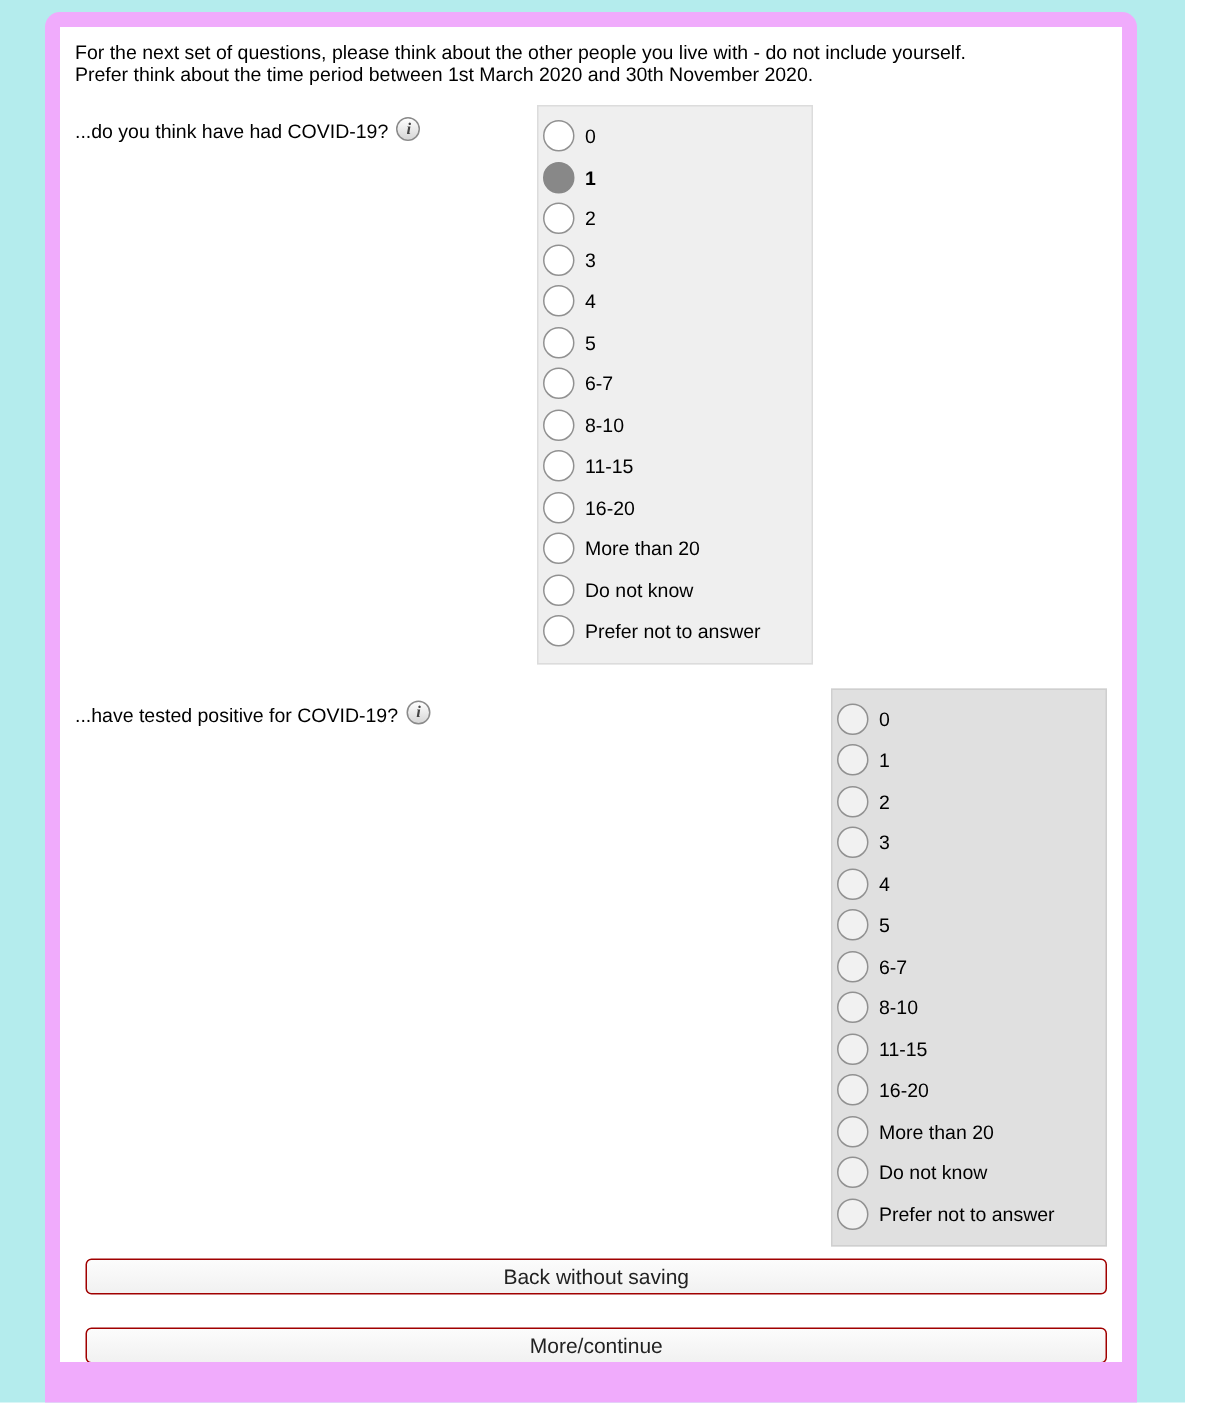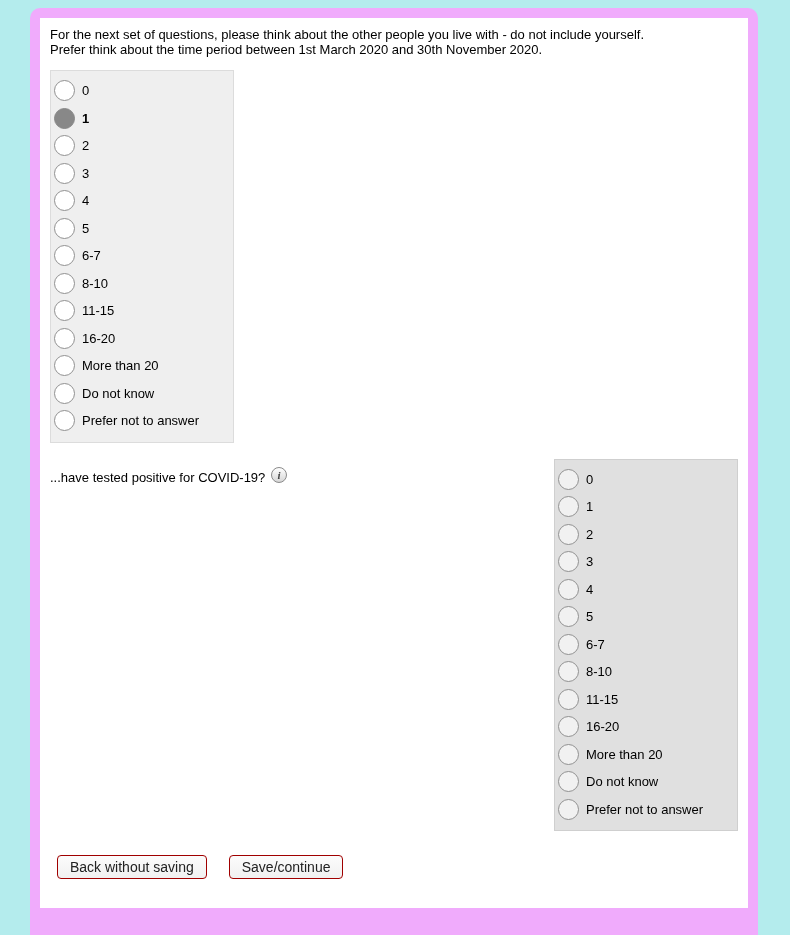--- a/index.html
+++ b/index.html
@@ -120,24 +120,25 @@
   .radio.selected {
     background: #888888;
     border-color: #888888;
   }
   .opt-label {
     margin-left: 7px;
     font-size: 13px;
   }
   .opt-label.bold { font-weight: bold; }
   .btn-row {
-    margin-top: 24px;
+    margin-top: 8px;
     display: flex;
     gap: 22px;
     padding-left: 7px;
+    flex-direction: column;
   }
   .btn {
     box-sizing: border-box;
     height: 24px;
     padding: 2px 12px 3px 12px;
     font-family: "Liberation Sans", sans-serif;
     font-size: 14px;
     color: #222;
     background: linear-gradient(#fcfcfc, #f1f1f1);
     border: 1px solid #a00000;
@@ -165,20 +166,21 @@
 <div class="scroll-strip"></div>
 
 <div class="outer-panel">
   <div class="content">
 
     <p class="intro"><span>For the next set of questions, please think about the other people you live with - do not include yourself.</span><br>
       <span>Prefer think about the time period </span><b>between 1st March 2020 and 30th November 2020.</b></p>
 
 
     <div class="question-row">
+      <div class="q-label"><span>...do you think have had COVID-19?</span> <span class="info-icon">i</span></div>
       <div class="options box-light">
           <div class="option">
             <span class="radio"></span>
             <span class="opt-label">0</span>
           </div>
           <div class="option">
             <span class="radio selected"></span>
             <span class="opt-label bold">1</span>
           </div>
           <div class="option">
@@ -281,21 +283,21 @@
           </div>
           <div class="option">
             <span class="radio"></span>
             <span class="opt-label">Prefer not to answer</span>
           </div>
         </div>
     </div>
 
     <div class="btn-row">
       <button class="btn">Back without saving</button>
-      <button class="btn">Save/continue</button>
+      <button class="btn">More/continue</button>
     </div>
 
   </div>
 
   <div class="footer">
     <button class="btn">Pause</button>
   </div>
 </div>
 
 </body></html>

